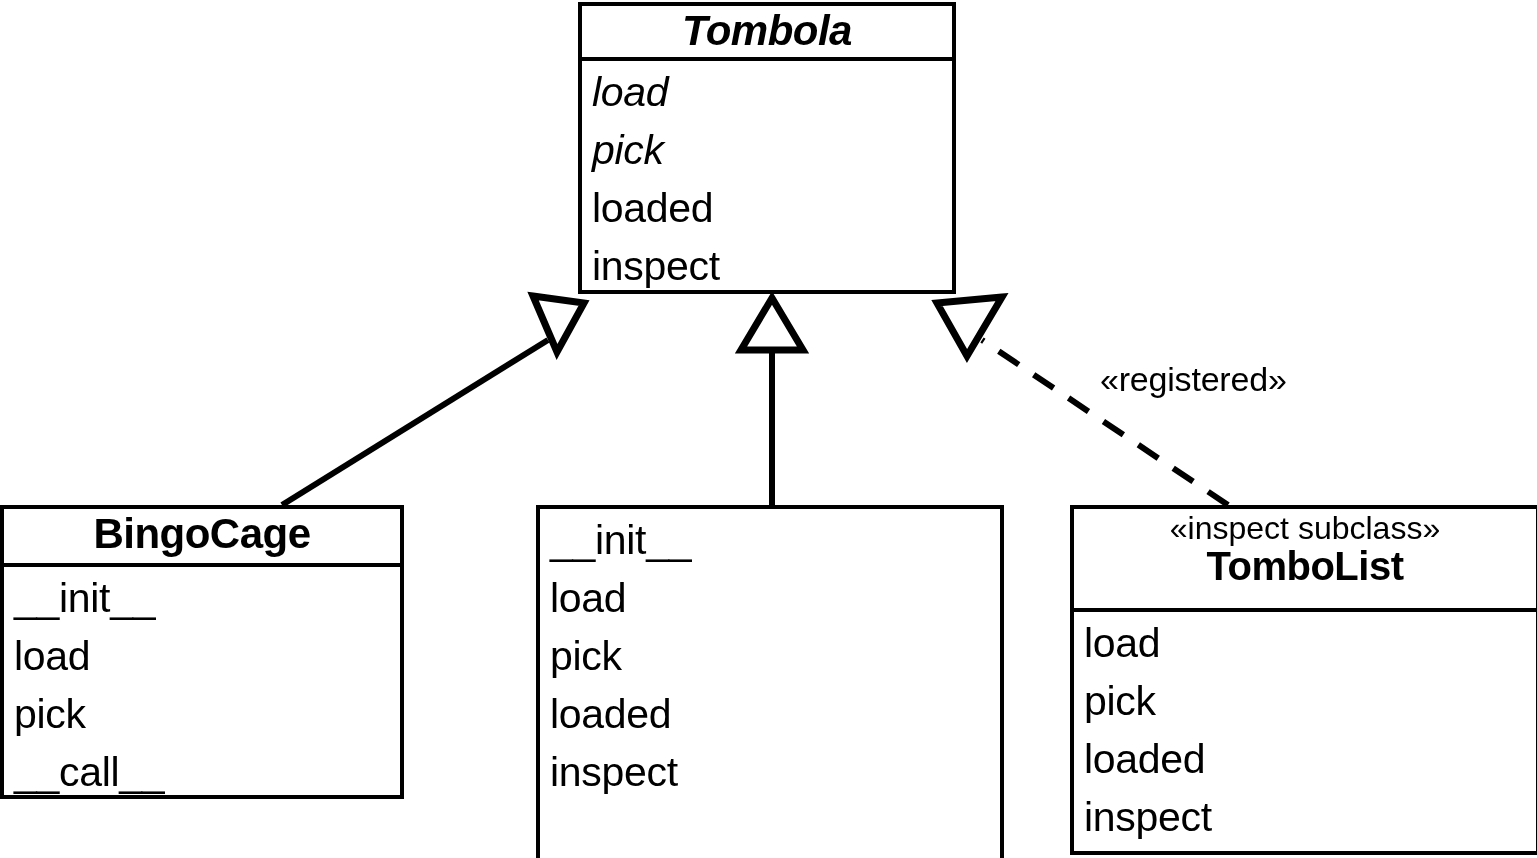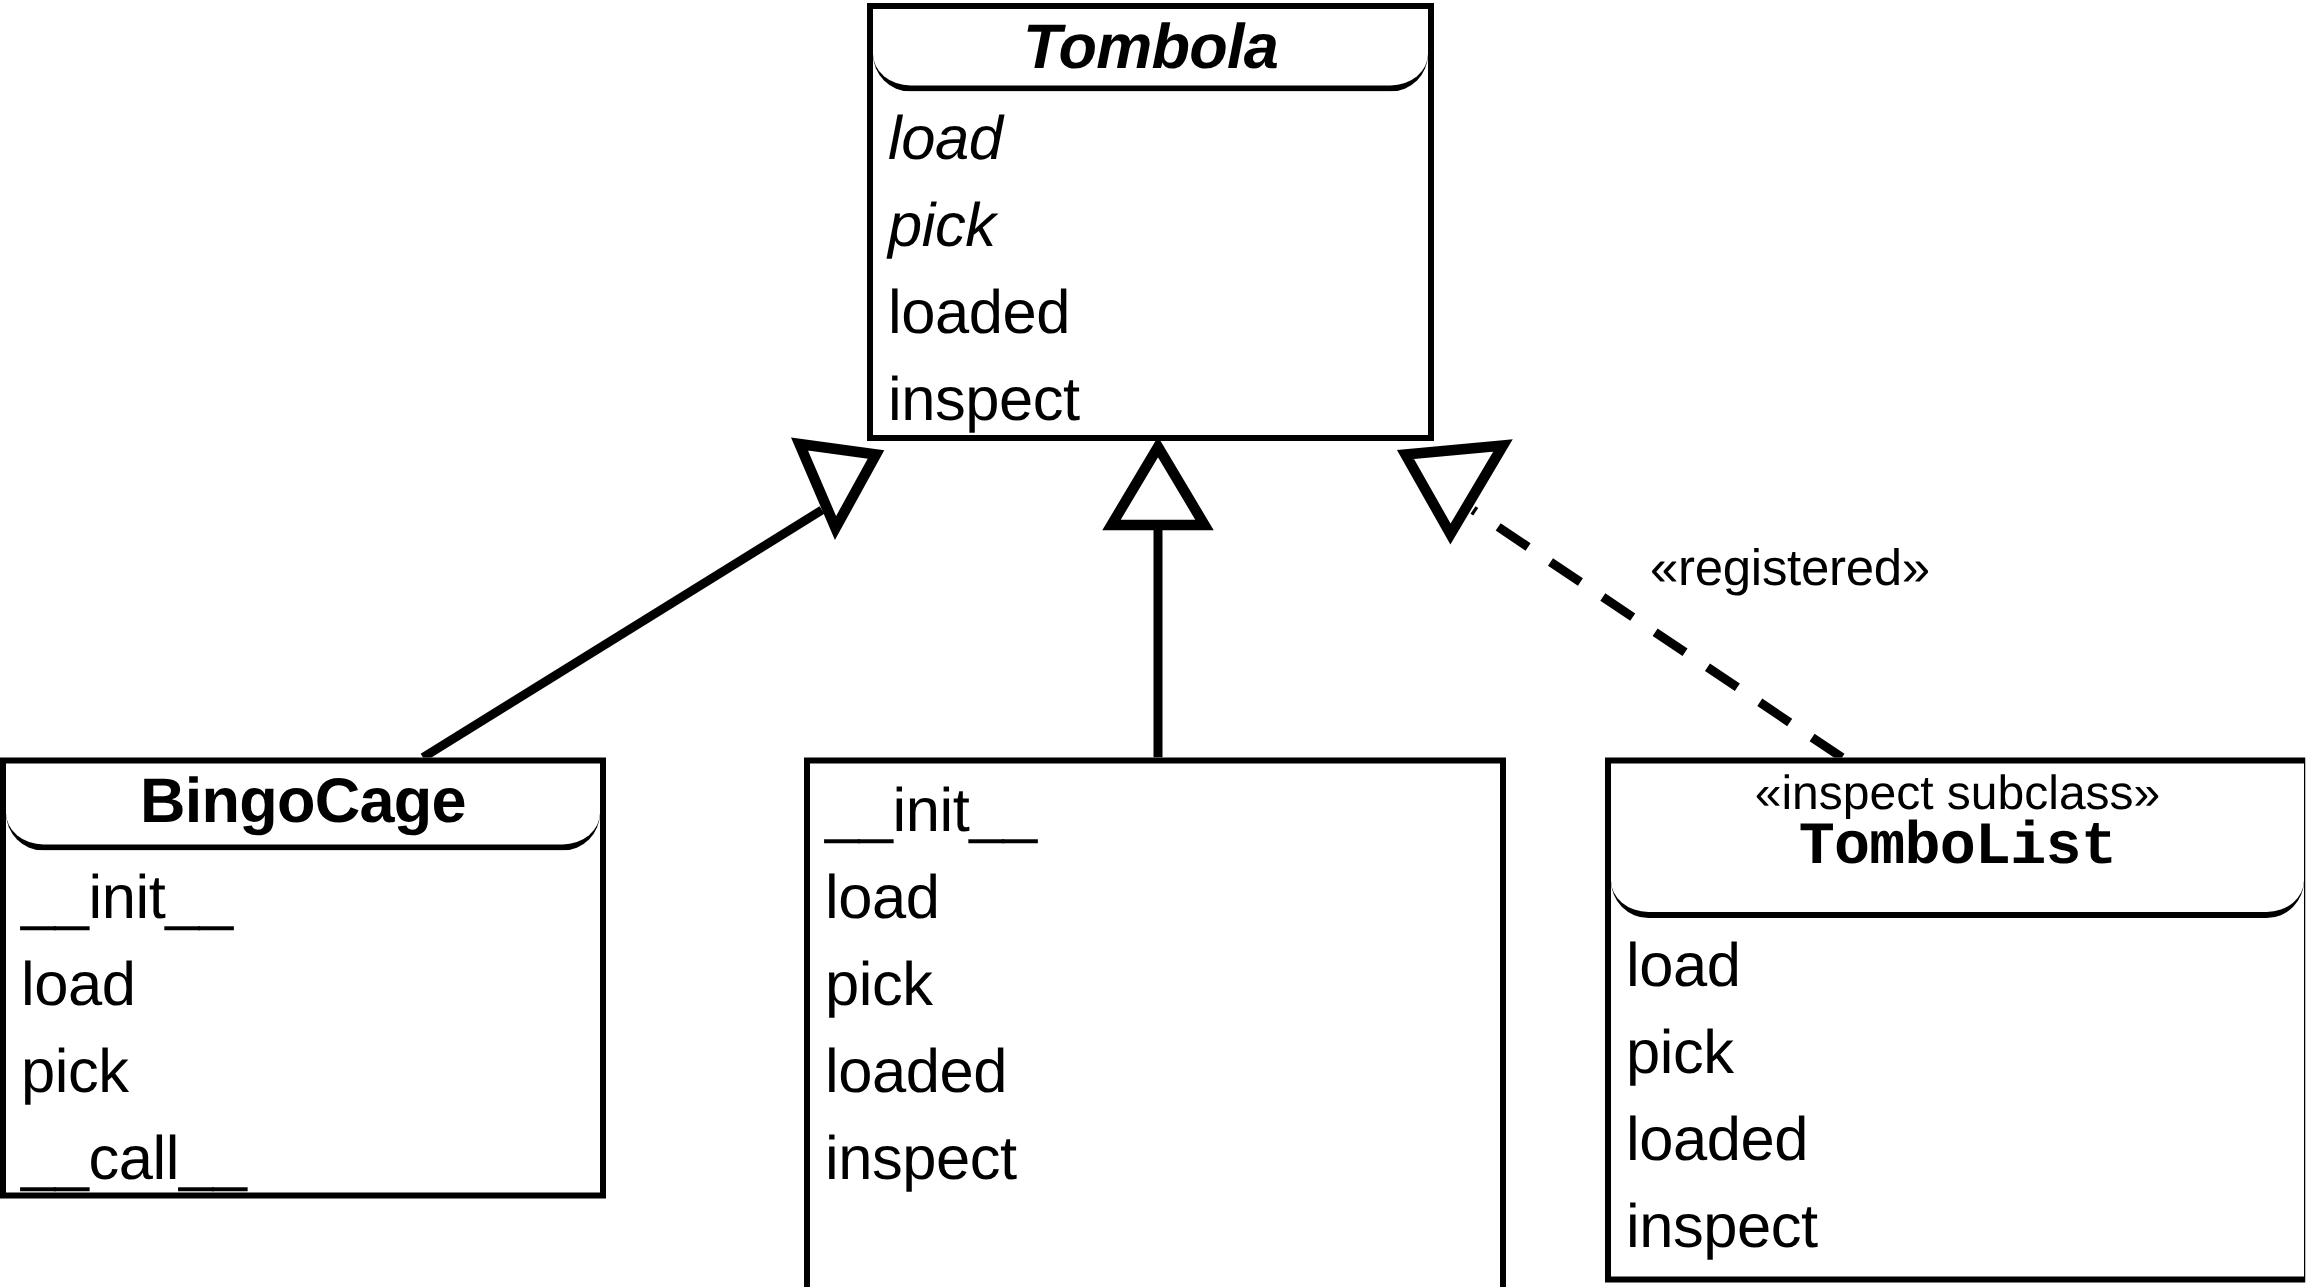--- a/index.html
+++ b/index.html
@@ -31,21 +31,20 @@
     box-sizing: border-box;
     border: 4px solid #000000;
     background: #ffffff;
   }
   .class-header {
     box-sizing: border-box;
     border-bottom: 4px solid #000000;
     text-align: center;
     line-height: 1.0;
     padding: 4px 6px 6px 6px;
-    border-radius: 25px;
   }
   .class-name {
     font-size: 42px;
     font-weight: bold;
     letter-spacing: -0.5px;
     white-space: nowrap;
   }
   .class-name.abstract {
     font-style: italic;
   }
@@ -77,21 +76,21 @@
 
   
   #class-tombola { left: 578px; top: 2px; width: 378px; height: 292px; }
   #class-tombola .class-header { height: 55px; }
   #class-bingocage { left: 0px; top: 505px; width: 404px; height: 294px; }
   #class-bingocage .class-header { height: 58px; }
   #class-lotteryblower { left: 536px; top: 505px; width: 468px; height: 360px; }
   #class-lotteryblower .class-header { height: 58px; }
   #class-tombolist { left: 1070px; top: 505px; width: 470px; height: 350px; }
   #class-tombolist .class-header { height: 103px; padding-top: 2px; }
-  #class-tombolist .class-name { font-size: 40px; font-family: Liberation Mono, monospace; }
+  #class-tombolist .class-name { font-size: 40px; }
 </style>
 </head>
 <body>
 
 <div id="diagram">
 
   <svg class="edges" viewBox="0 0 1537 858">
 
     <g>
       <line x1="282" y1="505" x2="548" y2="340" stroke="#000000" stroke-width="6"></line>

